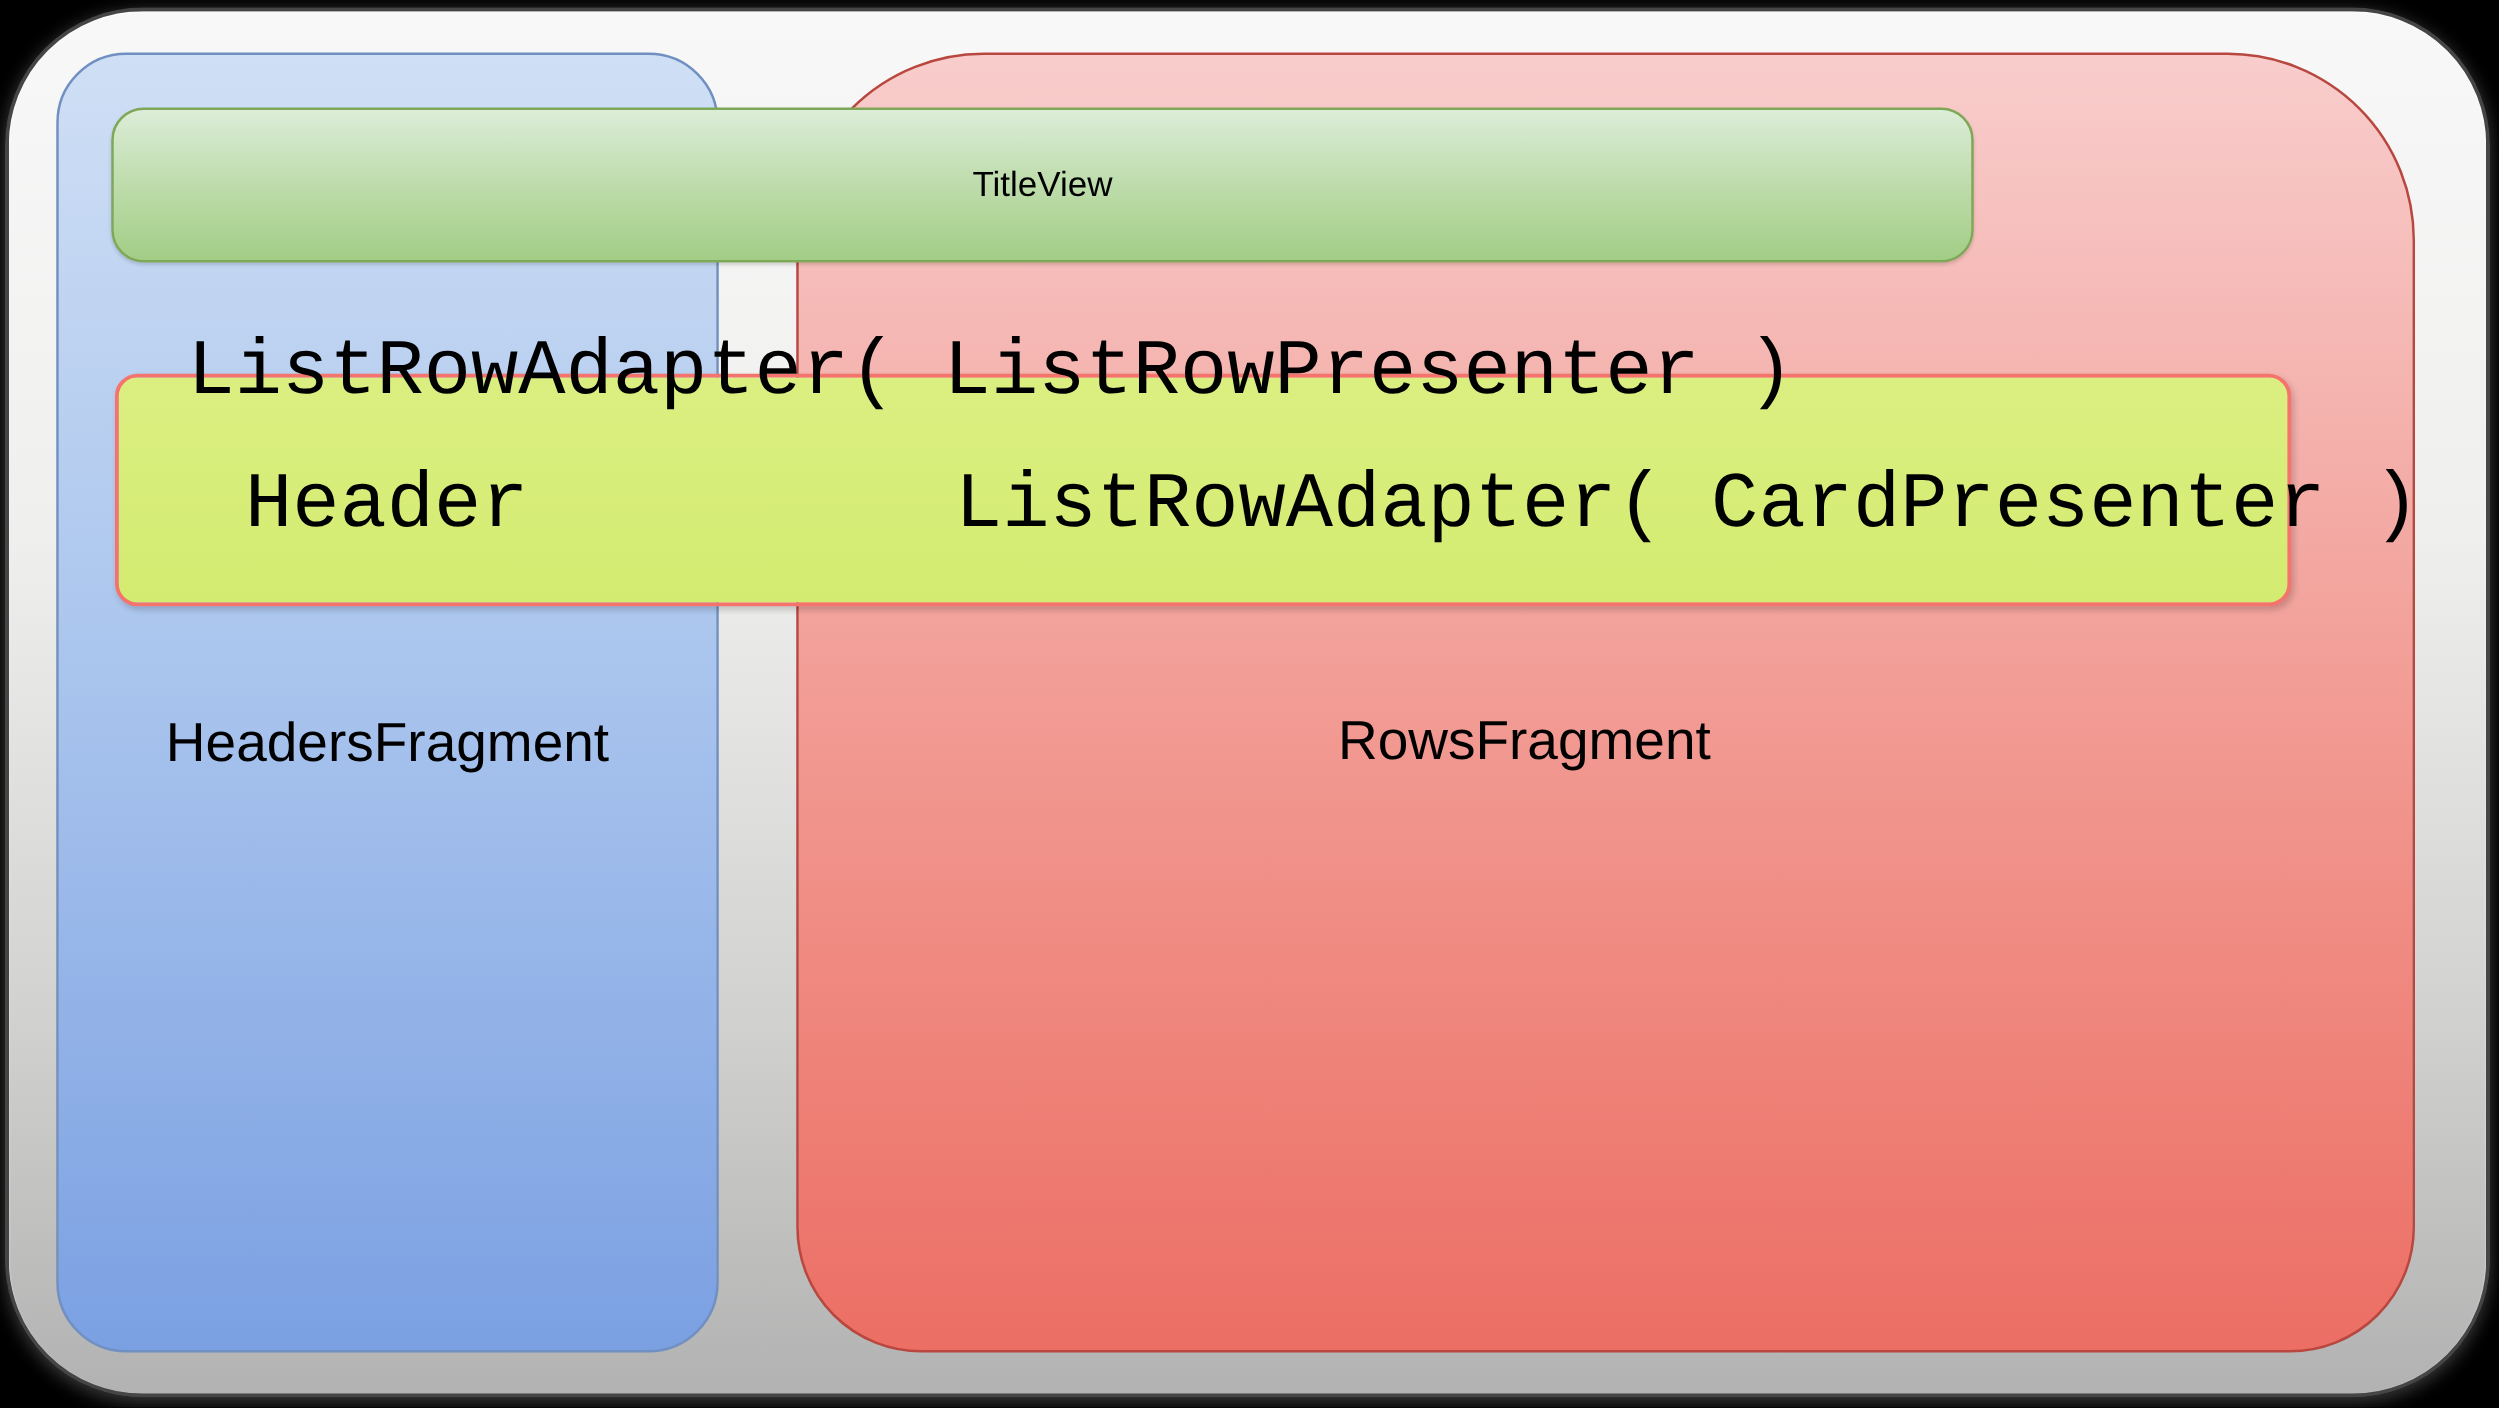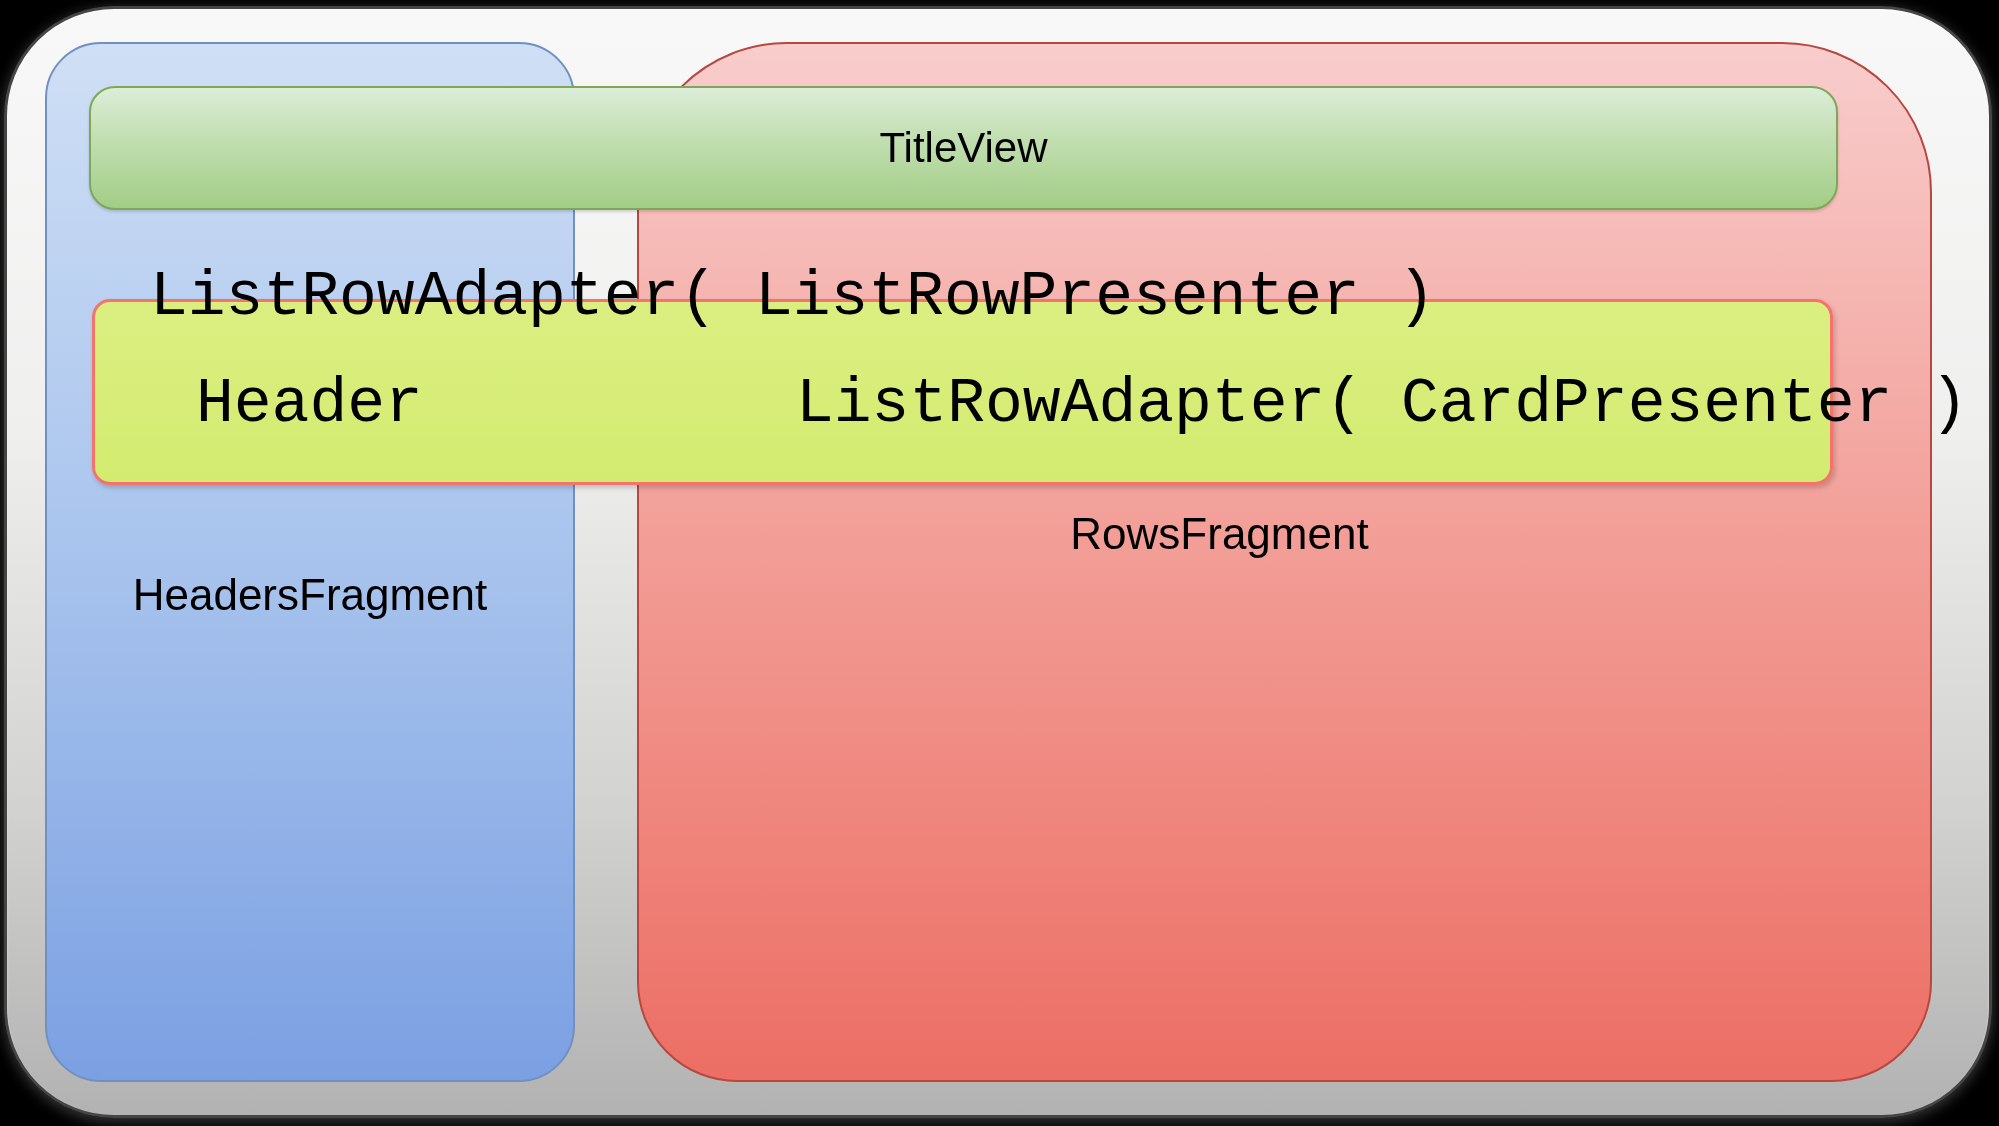--- a/index.html
+++ b/index.html
@@ -52,33 +52,33 @@
     background: linear-gradient(180deg,
       var(--rows_top, #f8cdcc) 0%,
       #f1978f 55%,
       var(--rows_bottom, #ec6e64) 100%);
     z-index: 3;
   }
 
   
   .title-view {
     left: 89px; top: 86px;
-    width: 1749px; height: 124px;
+    width: 1490px; height: 124px;
     border: 2px solid var(--title_border, #7ea757);
     border-radius: 26px;
     background: linear-gradient(180deg,
       var(--title_top, #dcedd8) 0%,
       #c3dfb3 40%,
       var(--title_bottom, #a2cd86) 100%);
     box-shadow: 0 2px 3px rgba(0,0,0,0.15);
     z-index: 4;
     display: flex;
     align-items: center;
     justify-content: center;
-    font-size: 42px;
+    font-size: 28px;
     color: var(--text, #000);
   }
 
   
   .listrow-box {
     left: 92px; top: 299px;
     width: 1741px; height: 186px;
     border: 3px solid var(--listrow_border, #f4736d);
     border-radius: 18px;
     background: linear-gradient(180deg,
@@ -92,33 +92,33 @@
   .big-text {
     font-family: Liberation Mono, monospace;
     font-size: 63px;
     line-height: 1;
     color: var(--text, #000);
     white-space: nowrap;
     z-index: 6;
   }
   .line1 { left: 150px; top: 266px; }
   .header-text { left: 177px; top: 373px; margin-left: 19px; }
-  .card-text { left: 796px; top: 373px; }
+  .card-text { left: 764px; top: 373px; }
 
   
   .fragment-label {
     font-size: 44px;
     line-height: 1;
     color: var(--text, #000);
     text-align: center;
     z-index: 6;
     white-space: nowrap;
   }
   .headers-label { left: 45px; top: 573px; width: 530px; }
-  .rows-label { left: 637px; top: 512px; width: 1165px; text-align: center; }
+  .rows-label { left: 637px; top: 571px; width: 1165px; text-align: center; }
 </style>
 </head>
 <body>
 
 <div class="abs frame"></div>
 
 <div class="abs headers-fragment"></div>
 
 <div class="abs rows-fragment"></div>
 

